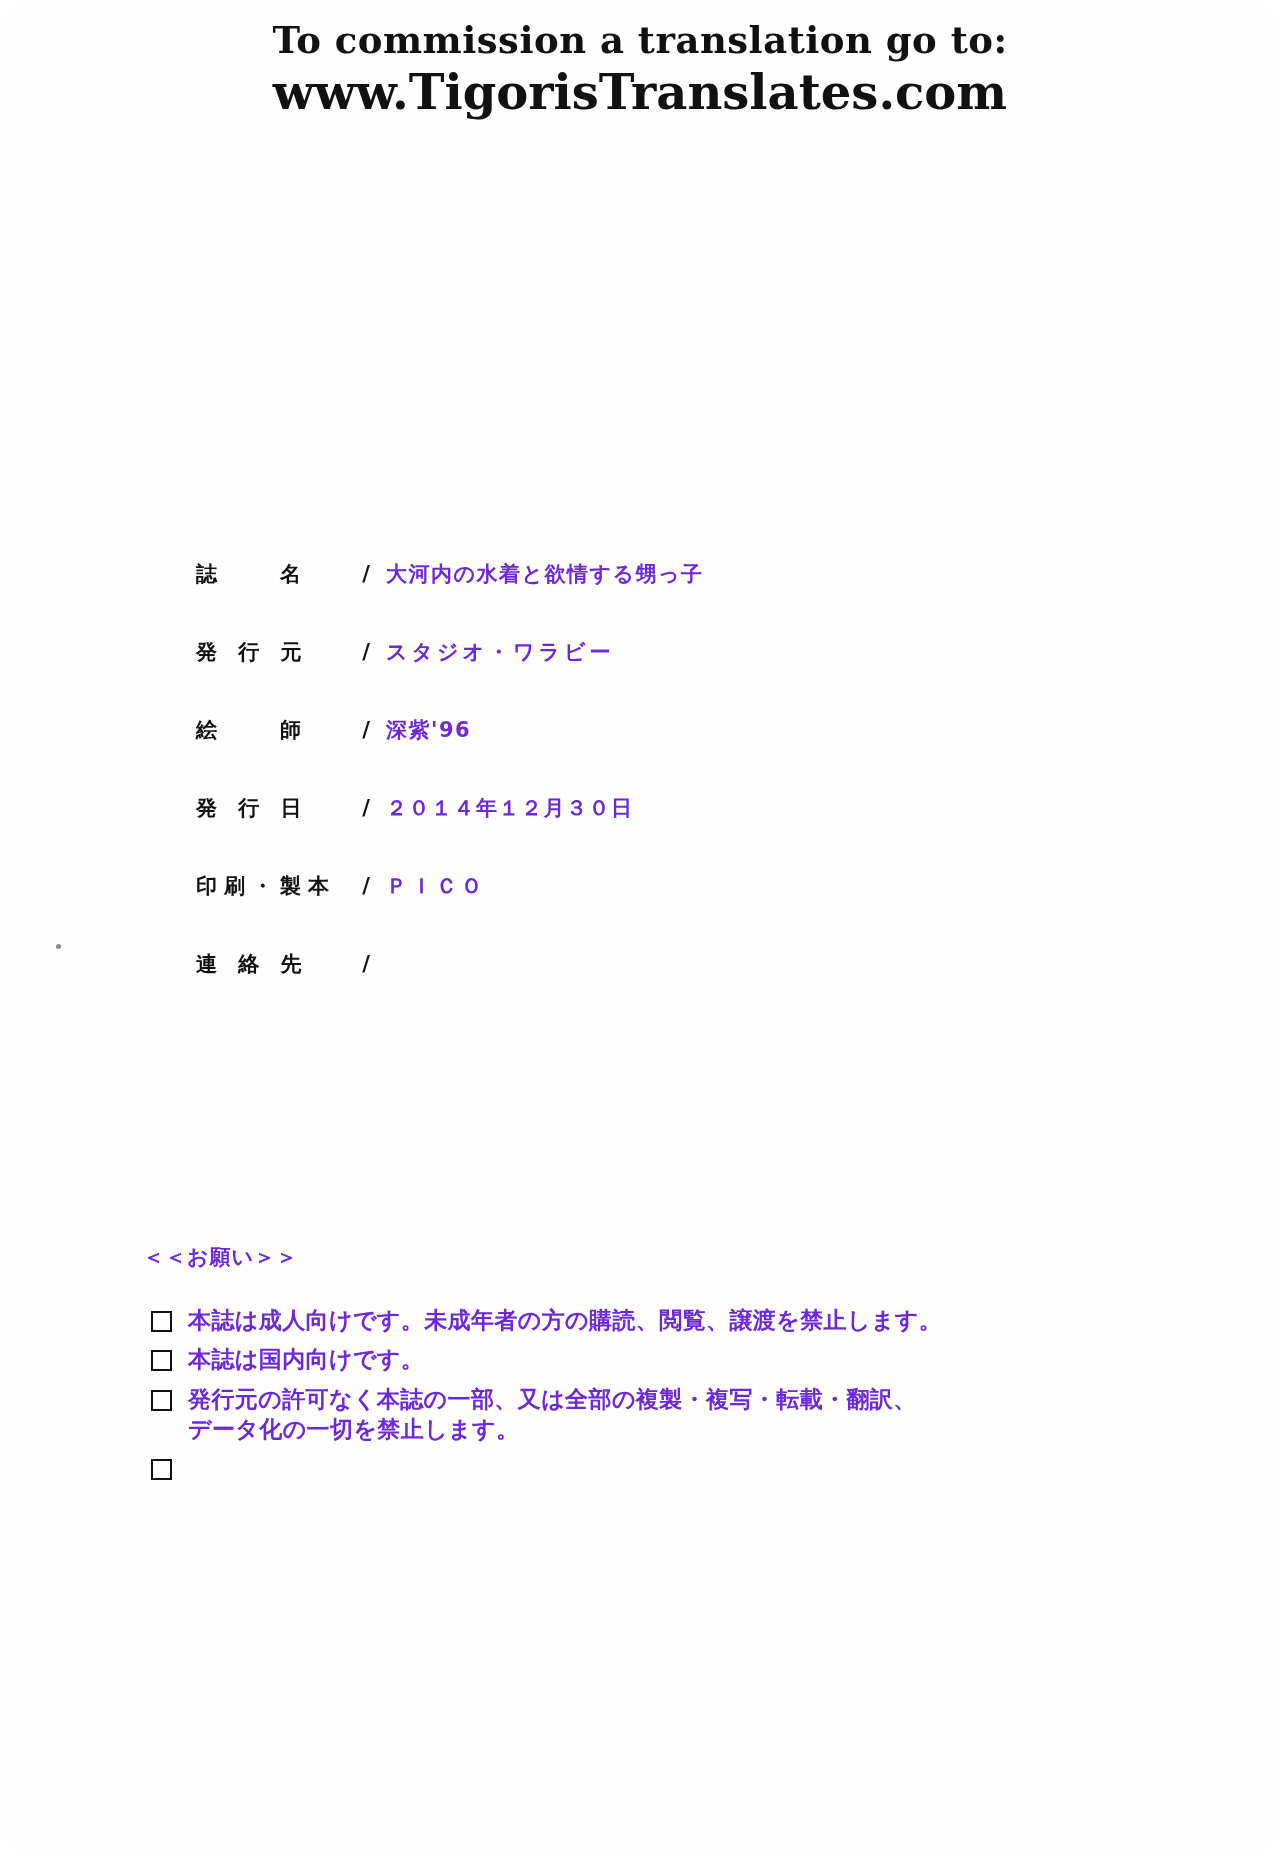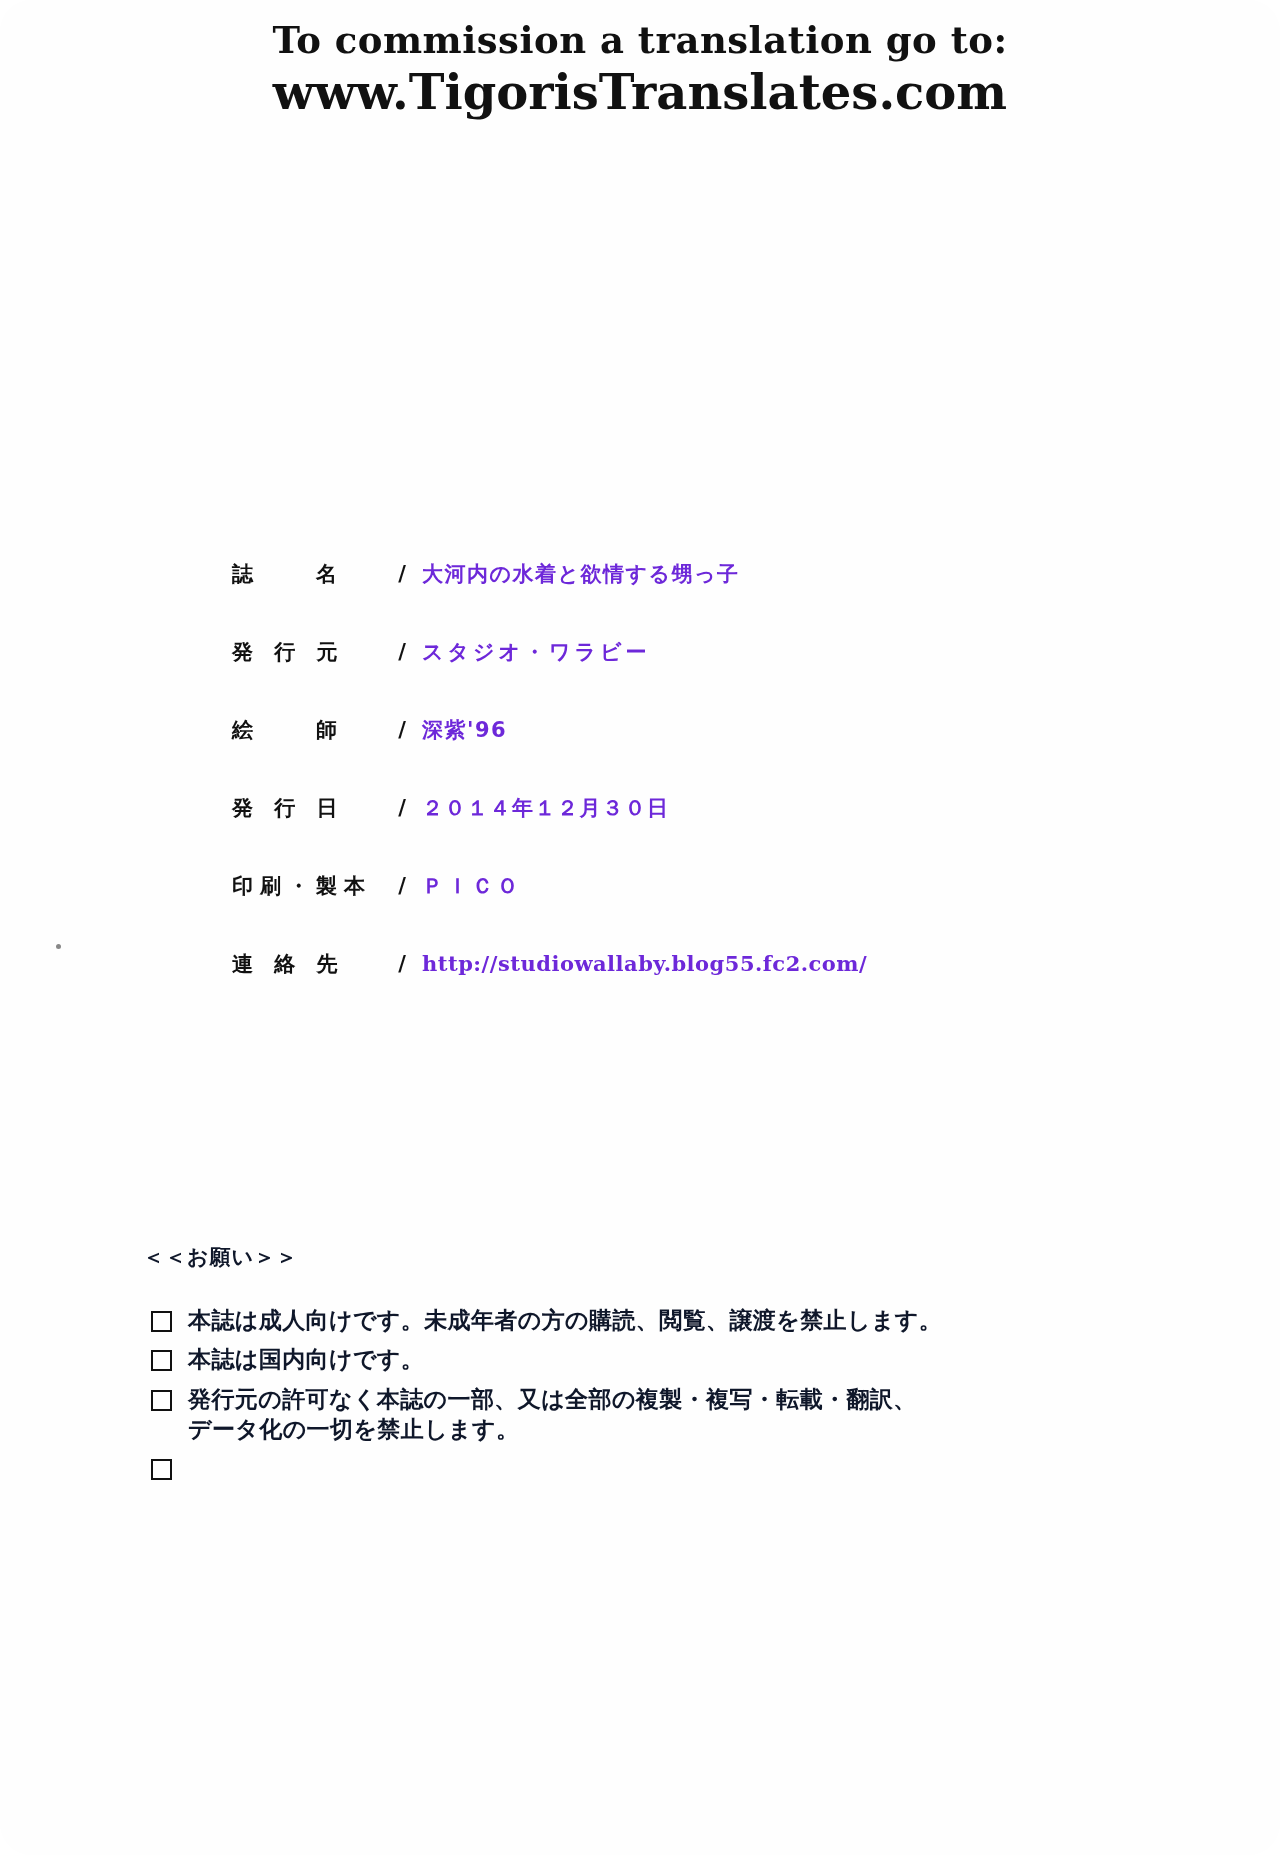--- a/index.html
+++ b/index.html
@@ -44,21 +44,20 @@
     font-size: 48px;
     letter-spacing: 0px;
   }
 
   
   .colophon {
     position: absolute;
     left: 196px;
     top: 560px;
     width: 860px;
-    margin-left: 36px;
   }
   .colo-row {
     display: flex;
     align-items: baseline;
     margin-bottom: 50px;
     font-family: "DejaVu Sans", sans-serif;
     font-weight: bold;
   }
   .colo-label {
     width: 150px;
@@ -90,21 +89,21 @@
   }
 
   
   .notice {
     position: absolute;
     left: 143px;
     top: 1243px;
     width: 1000px;
     font-family: "DejaVu Sans", sans-serif;
     font-weight: bold;
-    color: #0f172a;
+    color: #6d28d9;
   }
   .notice-title {
     font-size: 21px;
     letter-spacing: 1px;
     margin-bottom: 34px;
   }
   .notice-list {
     margin: 0;
     padding: 0;
     list-style: none;
@@ -183,21 +182,20 @@
 
     <div class="colo-row">
       <span class="colo-label">印刷・製本</span>
       <span class="colo-sep">/</span>
       <span class="colo-value spaced">ＰＩＣＯ</span>
     </div>
 
     <div class="colo-row">
       <span class="colo-label">連 絡 先</span>
       <span class="colo-sep">/</span>
-      <span class="colo-value url">http://studiowallaby.blog55.fc2.com/</span>
     </div>
 
   </div>
 
   <div class="notice">
     <div class="notice-title">＜＜お願い＞＞</div>
     <ul class="notice-list">
       <li class="notice-item">
         <span class="checkbox"></span>
         <span class="notice-text">本誌は成人向けです。未成年者の方の購読、閲覧、譲渡を禁止します。</span>

